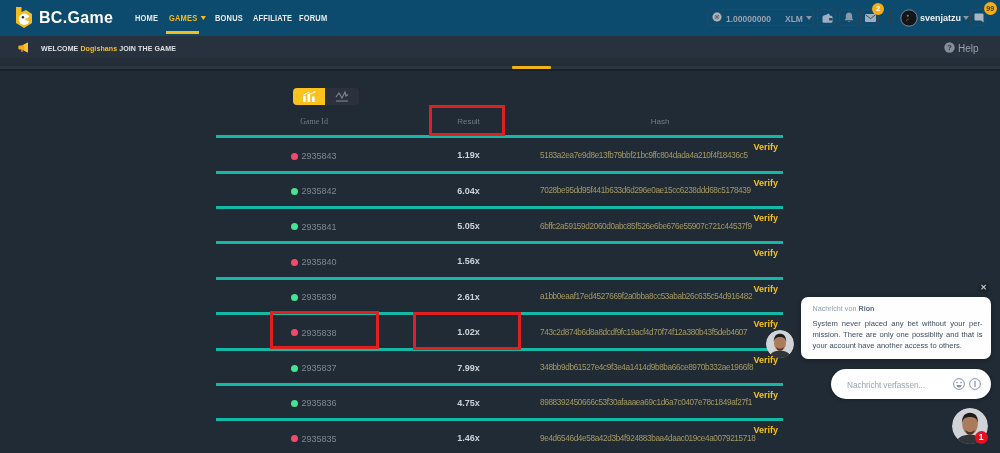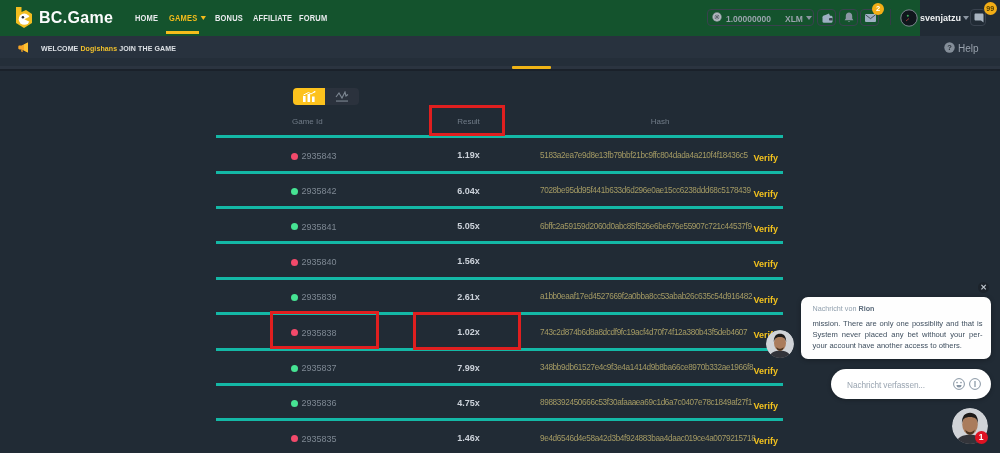--- a/index.html
+++ b/index.html
@@ -2,21 +2,21 @@
 <html><head>
 <meta charset="utf-8">
 <style>
 * { margin:0; padding:0; box-sizing:border-box; }
 html,body { width:1000px; height:453px; overflow:hidden; background:#212b35;
   font-family:"Liberation Sans", sans-serif; }
 #page { position:absolute; top:0; left:0; width:1000px; height:453px; }
 .abs { position:absolute; }
 
 
-#nav { position:absolute; top:0; left:0; width:920px; height:36px; background:#14532d; }
+#nav { position:absolute; top:0; left:0; width:1000px; height:36px; background:#0c4a6e; }
 #logo-text { position:absolute; left:39px; top:9px; font-size:16px; font-weight:bold; color:#fbfbfc; letter-spacing:.3px;}
 .menu { position:absolute; top:12.5px; font-size:8.5px; font-weight:bold; color:#e9ebee; letter-spacing:.2px; transform:scaleX(.88); transform-origin:left center; white-space:nowrap; }
 #m-games { color:#f5bd1b; }
 #games-underline { position:absolute; left:166px; top:31px; width:33px; height:3px; background:#f5bd1b; }
 .caret { display:inline-block; width:0; height:0; border-left:3.5px solid transparent; border-right:3.5px solid transparent; border-top:4px solid #f5bd1b; margin-left:4px; vertical-align:1px;}
 .caret.gray { border-top-color:#8b95a1; }
 
 
 .navbox { position:absolute; top:9px; height:16.5px; border:1px solid #39424e; border-radius:4px; }
 #balbox { left:707px; width:107px; }
@@ -47,21 +47,21 @@
 #tog-g { position:absolute; left:325px; top:88px; width:34px; height:17px; background:#2b323d; border-radius:0 4px 4px 0; }
 
 
 .hdr { position:absolute; top:116.5px; font-size:8px; color:#717c88; }
 .row { position:absolute; left:216px; width:567px; height:35.35px; border-top:3px solid #14b8a6; }
 .dot { position:absolute; left:75px; top:14.2px; width:7px; height:7px; border-radius:50%; }
 .dot.r { background:#f24a6b; } .dot.g { background:#46e393; }
 .gid { position:absolute; left:85.5px; top:12.5px; font-size:9px; color:#7e8893; }
 .res { position:absolute; left:200px; top:12px; width:105px; text-align:center; font-size:9px; font-weight:bold; color:#ccd2da; }
 .hash { position:absolute; left:324px; top:12.5px; font-size:8.2px; color:#a59b64; letter-spacing:-0.35px; white-space:nowrap; }
-.vfy { position:absolute; left:537.5px; top:15px; font-size:9px; font-weight:bold; color:#f3c21e; }
+.vfy { position:absolute; left:537.5px; top:4px; font-size:9px; font-weight:bold; color:#f3c21e; }
 
 
 .redbox { position:absolute; border:3px solid #e01f1f; }
 #rb1 { left:429px; top:105px; width:76px; height:31px; }
 #rb2 { left:270px; top:311px; width:108.5px; height:37.5px; }
 #rb3 { left:413px; top:312px; width:108px; height:37.5px; }
 
 
 #close-x { position:absolute; left:978px; top:282px; width:11px; height:11px; border-radius:50%; background:#1c232b; font-size:8px; font-weight:bold; color:#bcc4cc; text-align:center; line-height:11px; }
 #bubble { position:absolute; left:800.5px; top:296.5px; width:190px; height:62px; background:#fefefe; border-radius:7px; box-shadow:0 1px 5px rgba(0,0,0,.3); }
@@ -166,21 +166,21 @@
       <path d="M13.5 0 L11.5 0.5 L13 2 Z" fill="#fff"></path>
     </svg>
   </div>
   <div id="tog-g">
     <svg class="abs" style="left:10px;top:3px" width="14" height="11" viewBox="0 0 14 11">
       <path d="M1 6 L4 2 L7 7 L10 1 L11 5 L13 3.5" stroke="#7d8792" stroke-width="1.1" fill="none"></path>
       <rect x="1" y="9.5" width="12" height="1.1" fill="#7d8792"></rect>
     </svg>
   </div>
 
-  <div class="hdr" style="left:292px;width:36px;text-align:left;">Game Id</div>
+  <div class="hdr" style="left:292px;width:36px;text-align:right;font-family:Liberation Serif, serif;">Game Id</div>
   <div class="hdr" style="left:416px;width:105px;text-align:center;">Result</div>
   <div class="hdr" style="left:649px;width:22px;text-align:center;">Hash</div>
 
   <div id="rows">
     <div class="row" style="top:135.4px">
         <span class="dot r"></span>
         <span class="gid">2935843</span>
         <span class="res">1.19x</span>
         <span class="hash">5183a2ea7e9d8e13fb79bbf21bc9ffc804dada4a210f4f18436c5</span>
         <span class="vfy">Verify</span>
@@ -243,22 +243,22 @@
   </div>
 
   <div class="redbox" id="rb1"></div>
   <div class="redbox" id="rb2"></div>
   <div class="redbox" id="rb3"></div>
 
   <div id="close-x">✕</div>
   <div id="bubble">
     <div id="msg-from">Nachricht von <b>Rion</b></div>
     <div id="msg-body">
+      <div class="jl">System never placed any bet without your per-</div>
       <div class="jl">mission. There are only one possiblity and that is</div>
-      <div class="jl">System never placed any bet without your per-</div>
       <div>your account have another access to others.</div>
     </div>
   </div>
 
   <svg class="abs" style="left:765.5px;top:329.5px" width="28" height="28" viewBox="0 0 28 28">
     <defs>
         <clipPath id="c1">
           <circle cx="14" cy="14" r="14"></circle>
         </clipPath>
       </defs>

